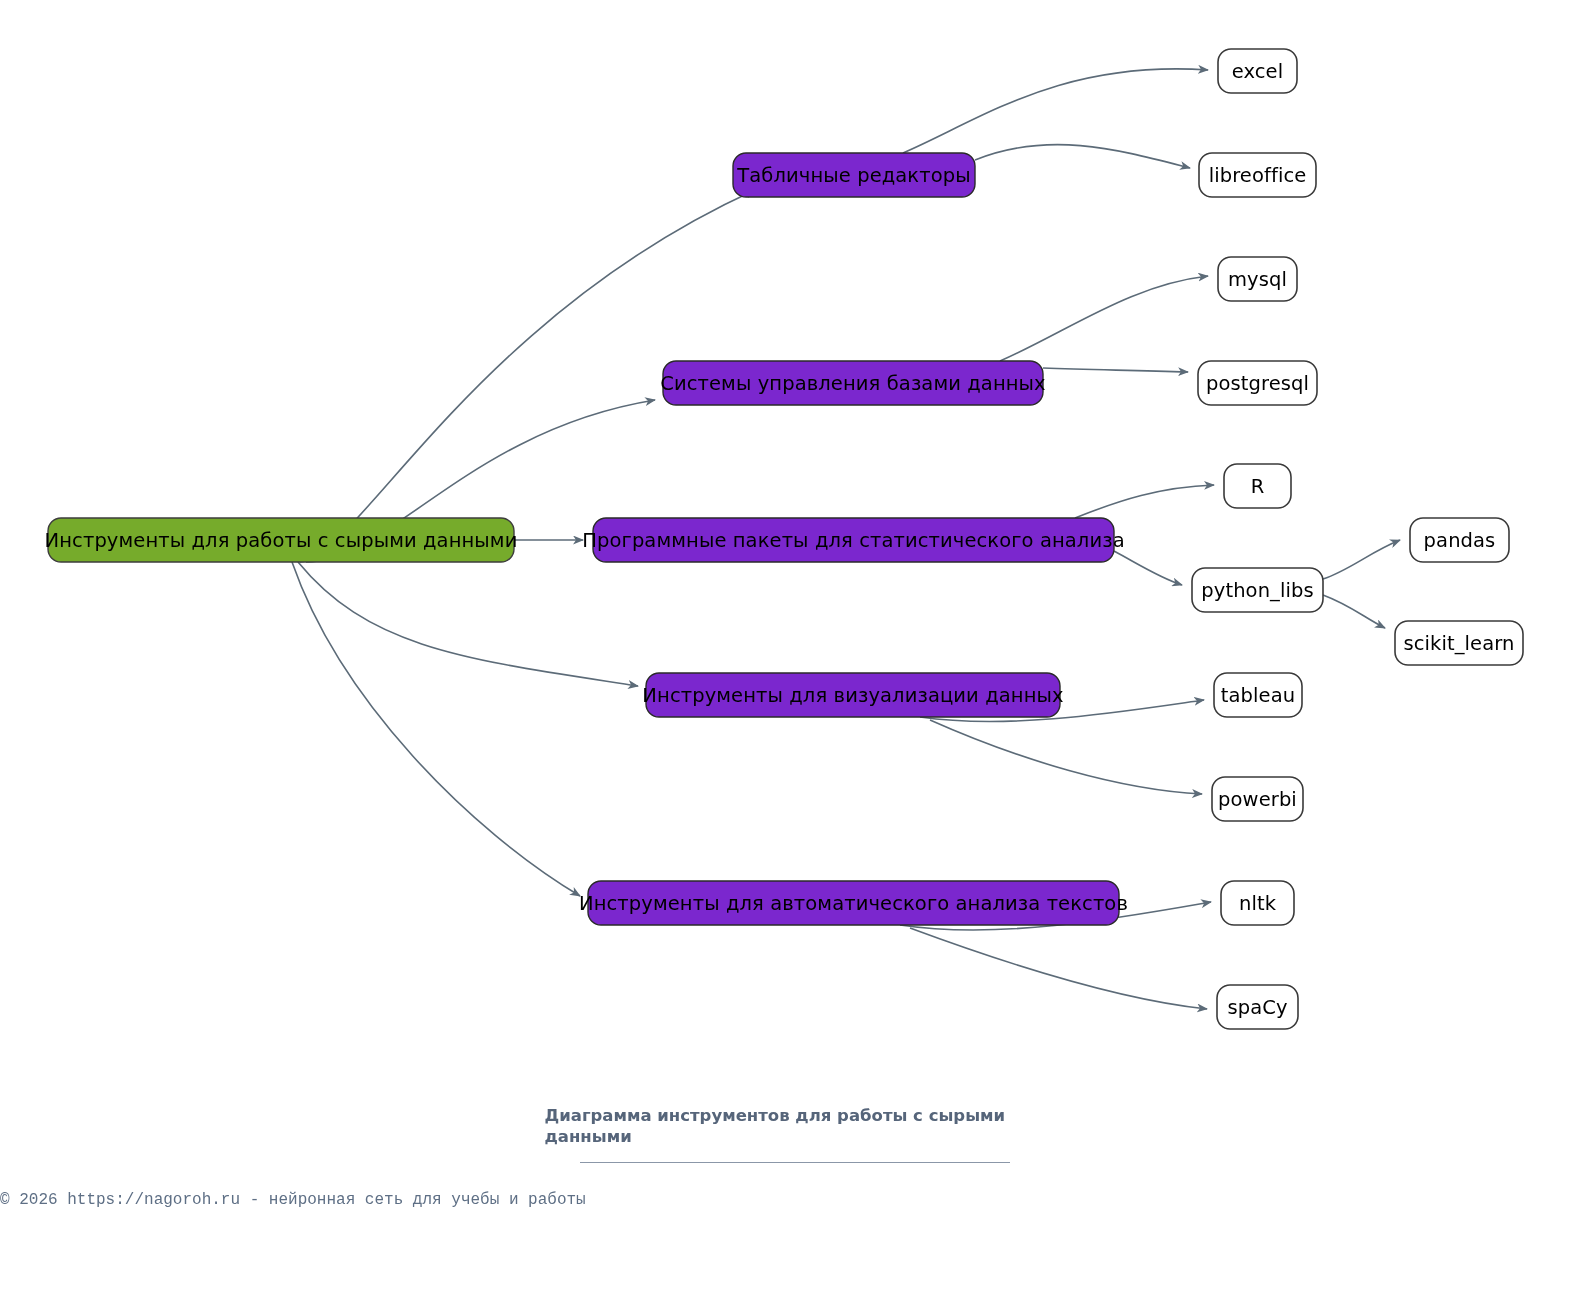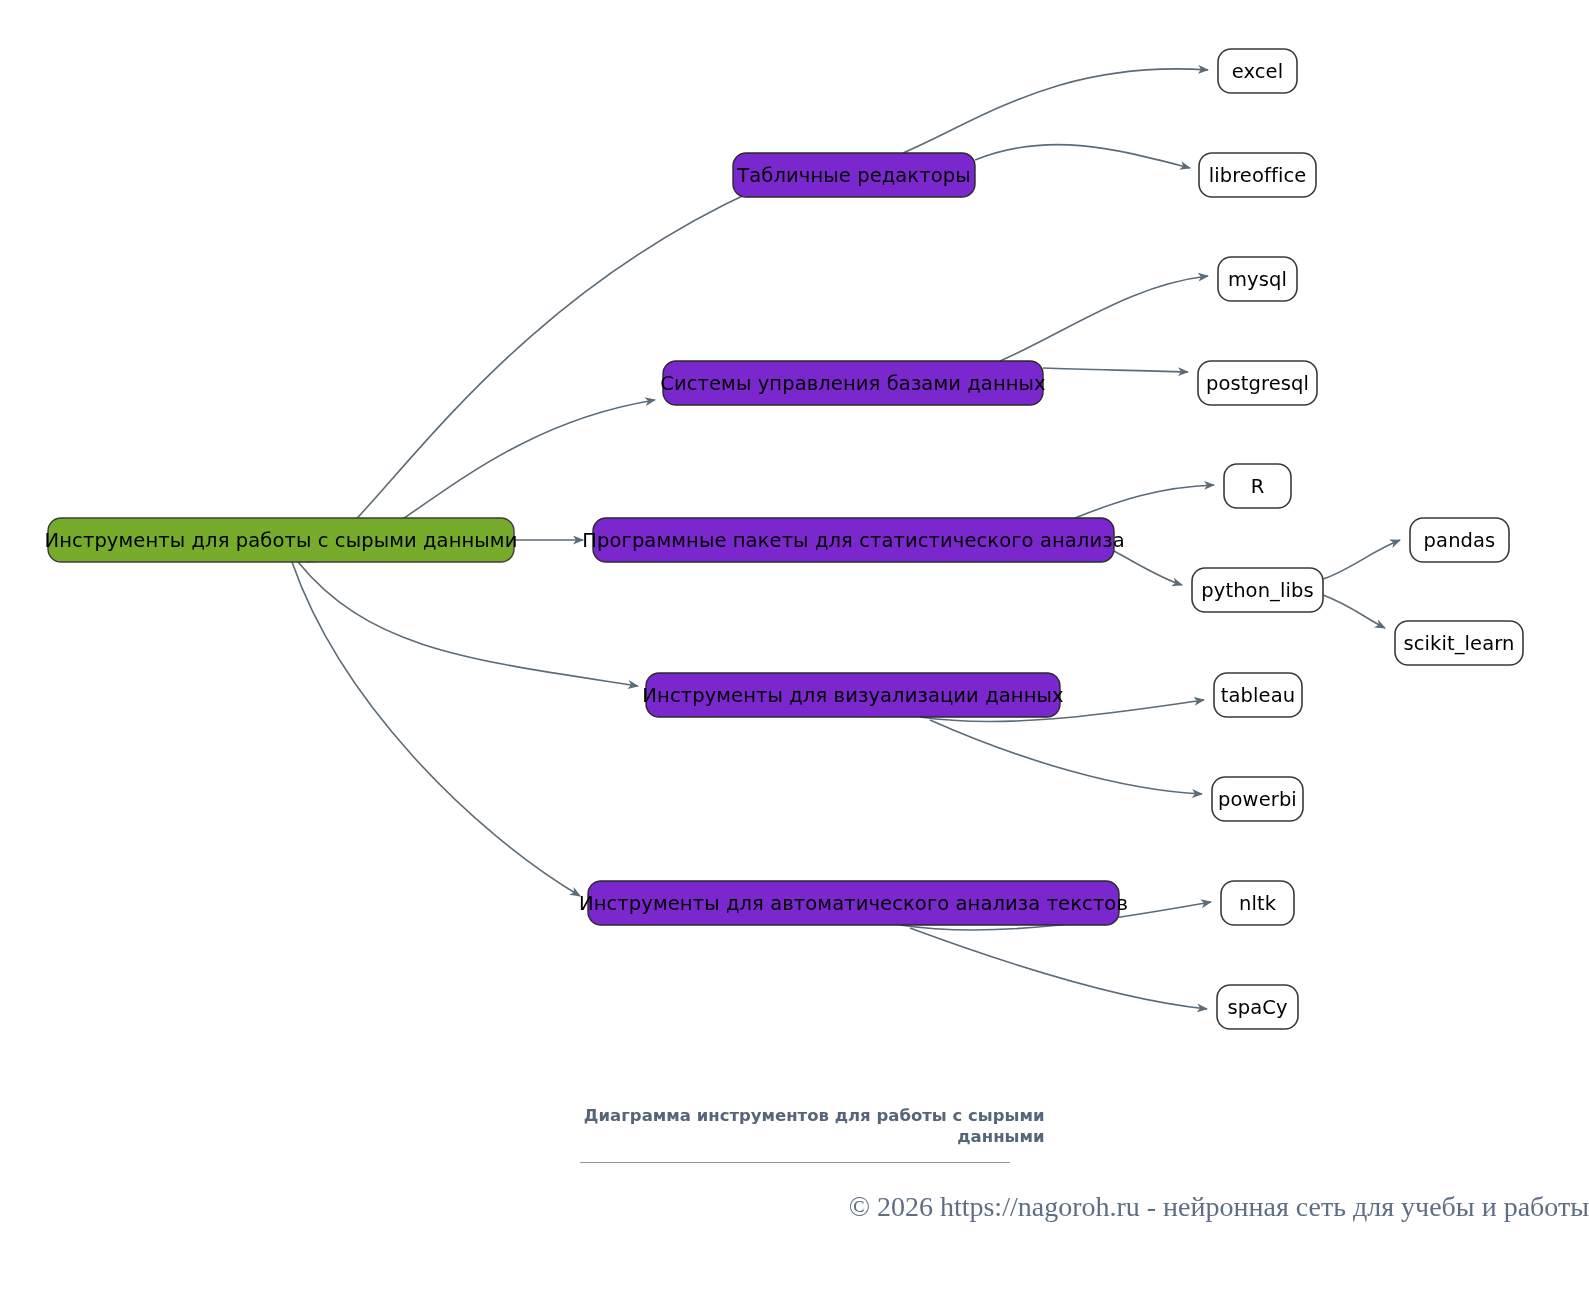--- a/index.html
+++ b/index.html
@@ -57,40 +57,40 @@
     letter-spacing: 0.1px;
   }
   .node-text-leaf {
     font-size: 19.5px;
   }
   .footer-block {
     position: absolute;
     left: 0;
     top: 1105px;
     width: 1589px;
-    text-align: right;
+    text-align: left;
   }
   .footer-title {
     font-family: "DejaVu Sans", "Liberation Sans", sans-serif;
     font-size: 16.5px;
     font-weight: bold;
     color: #56657a;
     line-height: 1.3;
     width: 500px;
     margin: 0 auto;
   }
   .footer-rule {
     width: 430px;
     height: 0;
     border-top: 1.5px solid #8b97a8;
     margin: 14px auto 0 auto;
   }
   .footer-copy {
-    font-family: Liberation Serif, serif;
-    font-size: 28px;
+    font-family: Liberation Mono, monospace;
+    font-size: 16px;
     color: #5e6f85;
     margin-top: 28px;
   }
 </style>
 </head>
 <body>
 
 <div id="diagram-root">
   <svg class="canvas" viewBox="0 0 1589 1300">
     <defs>

